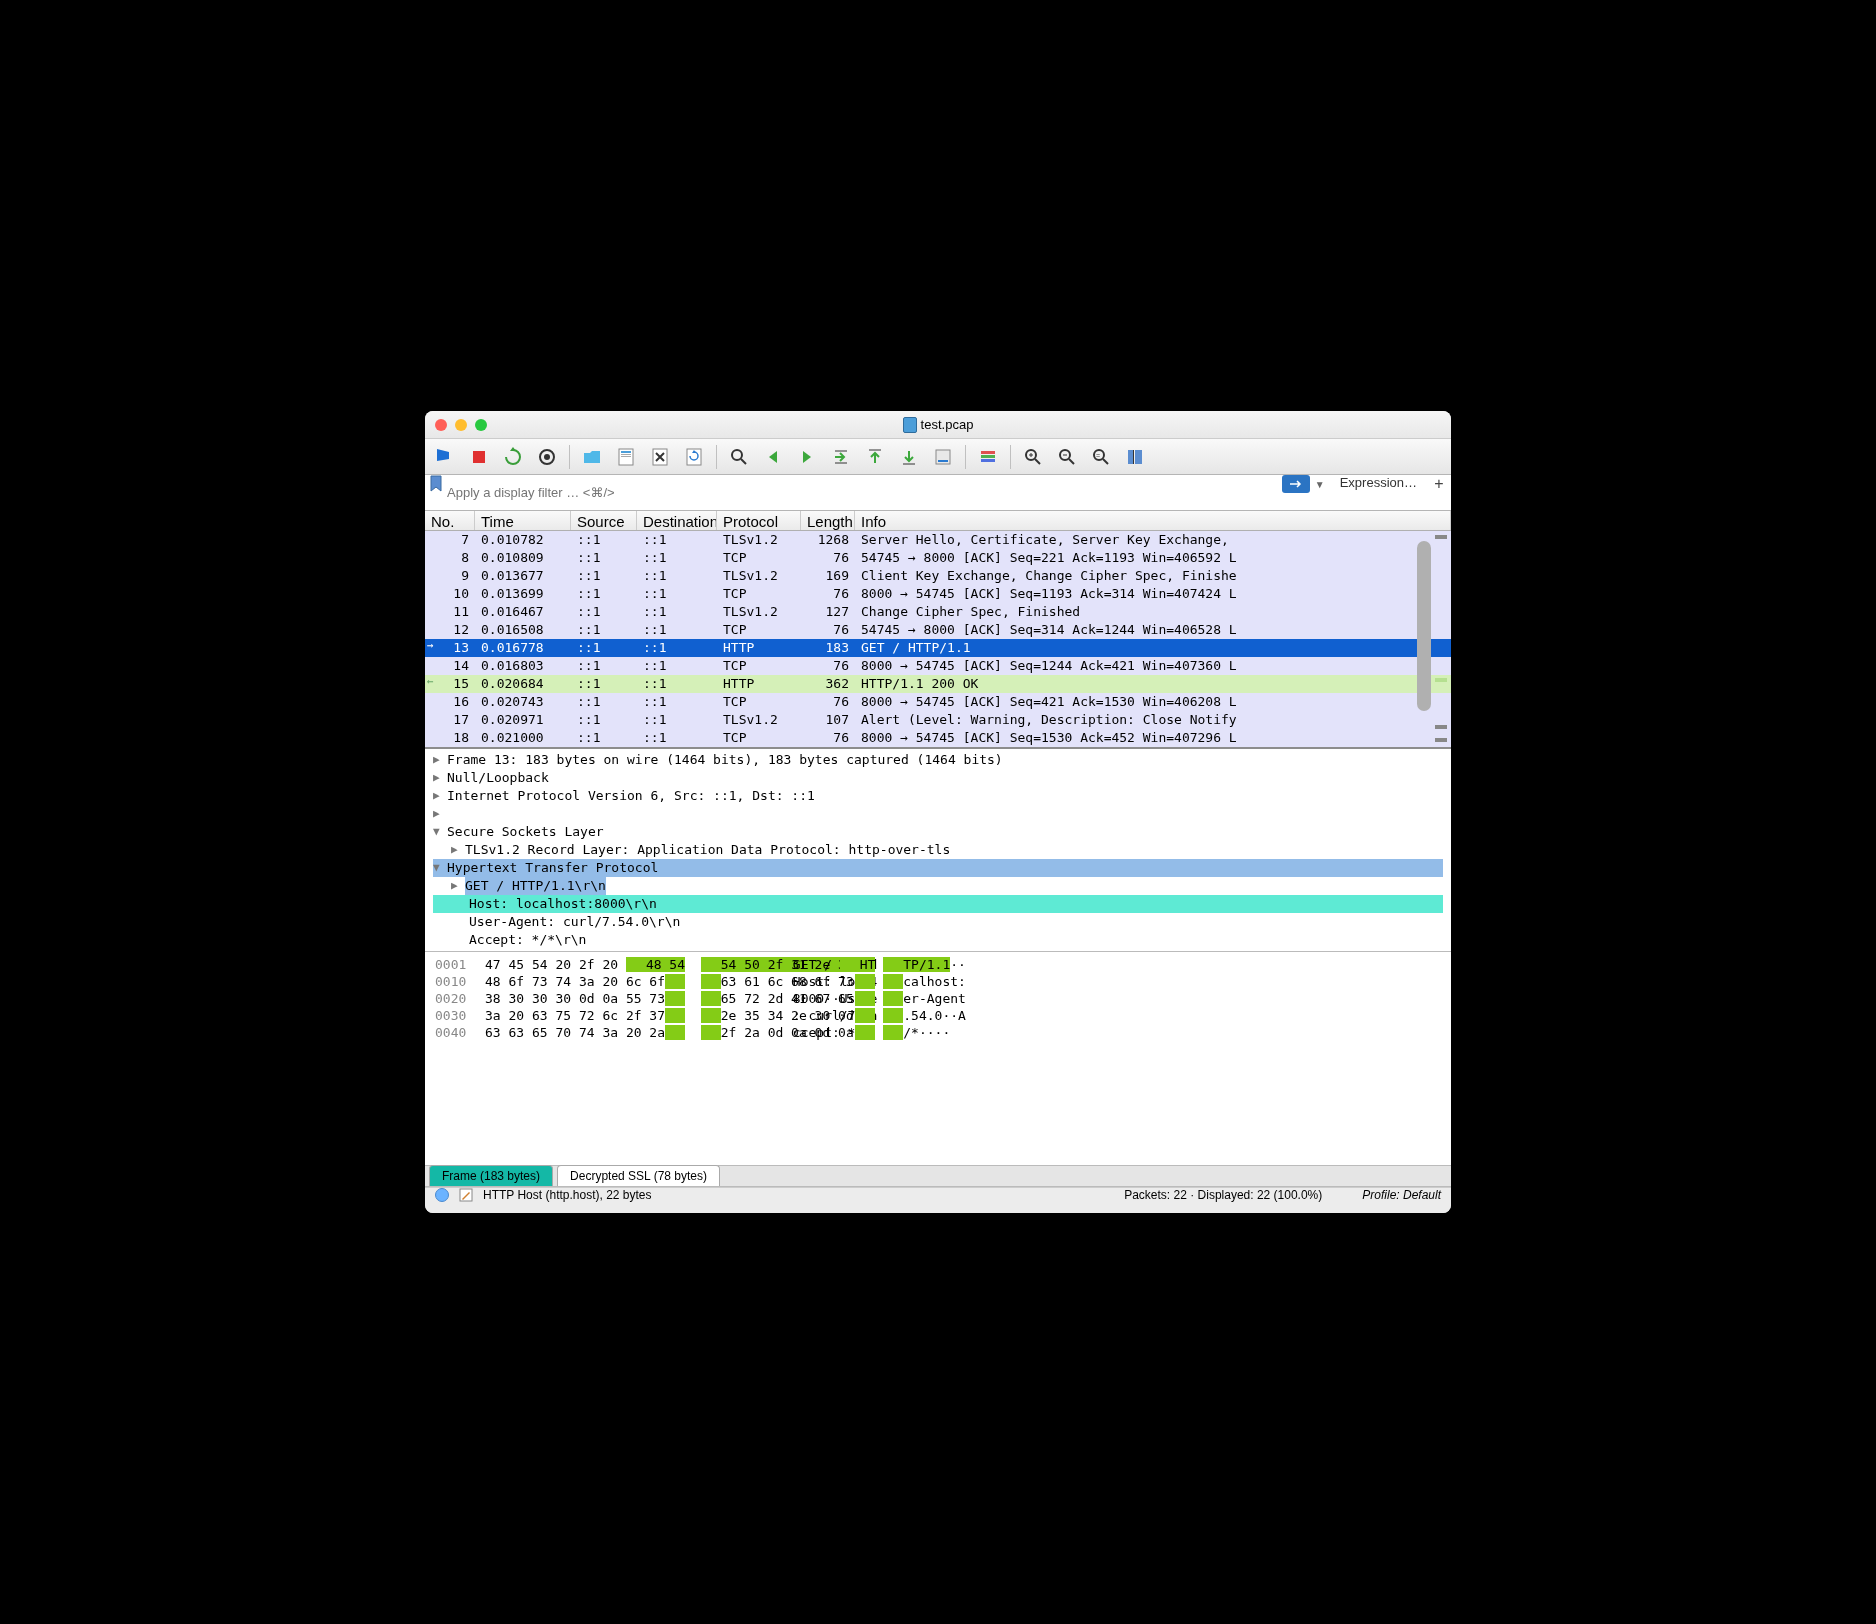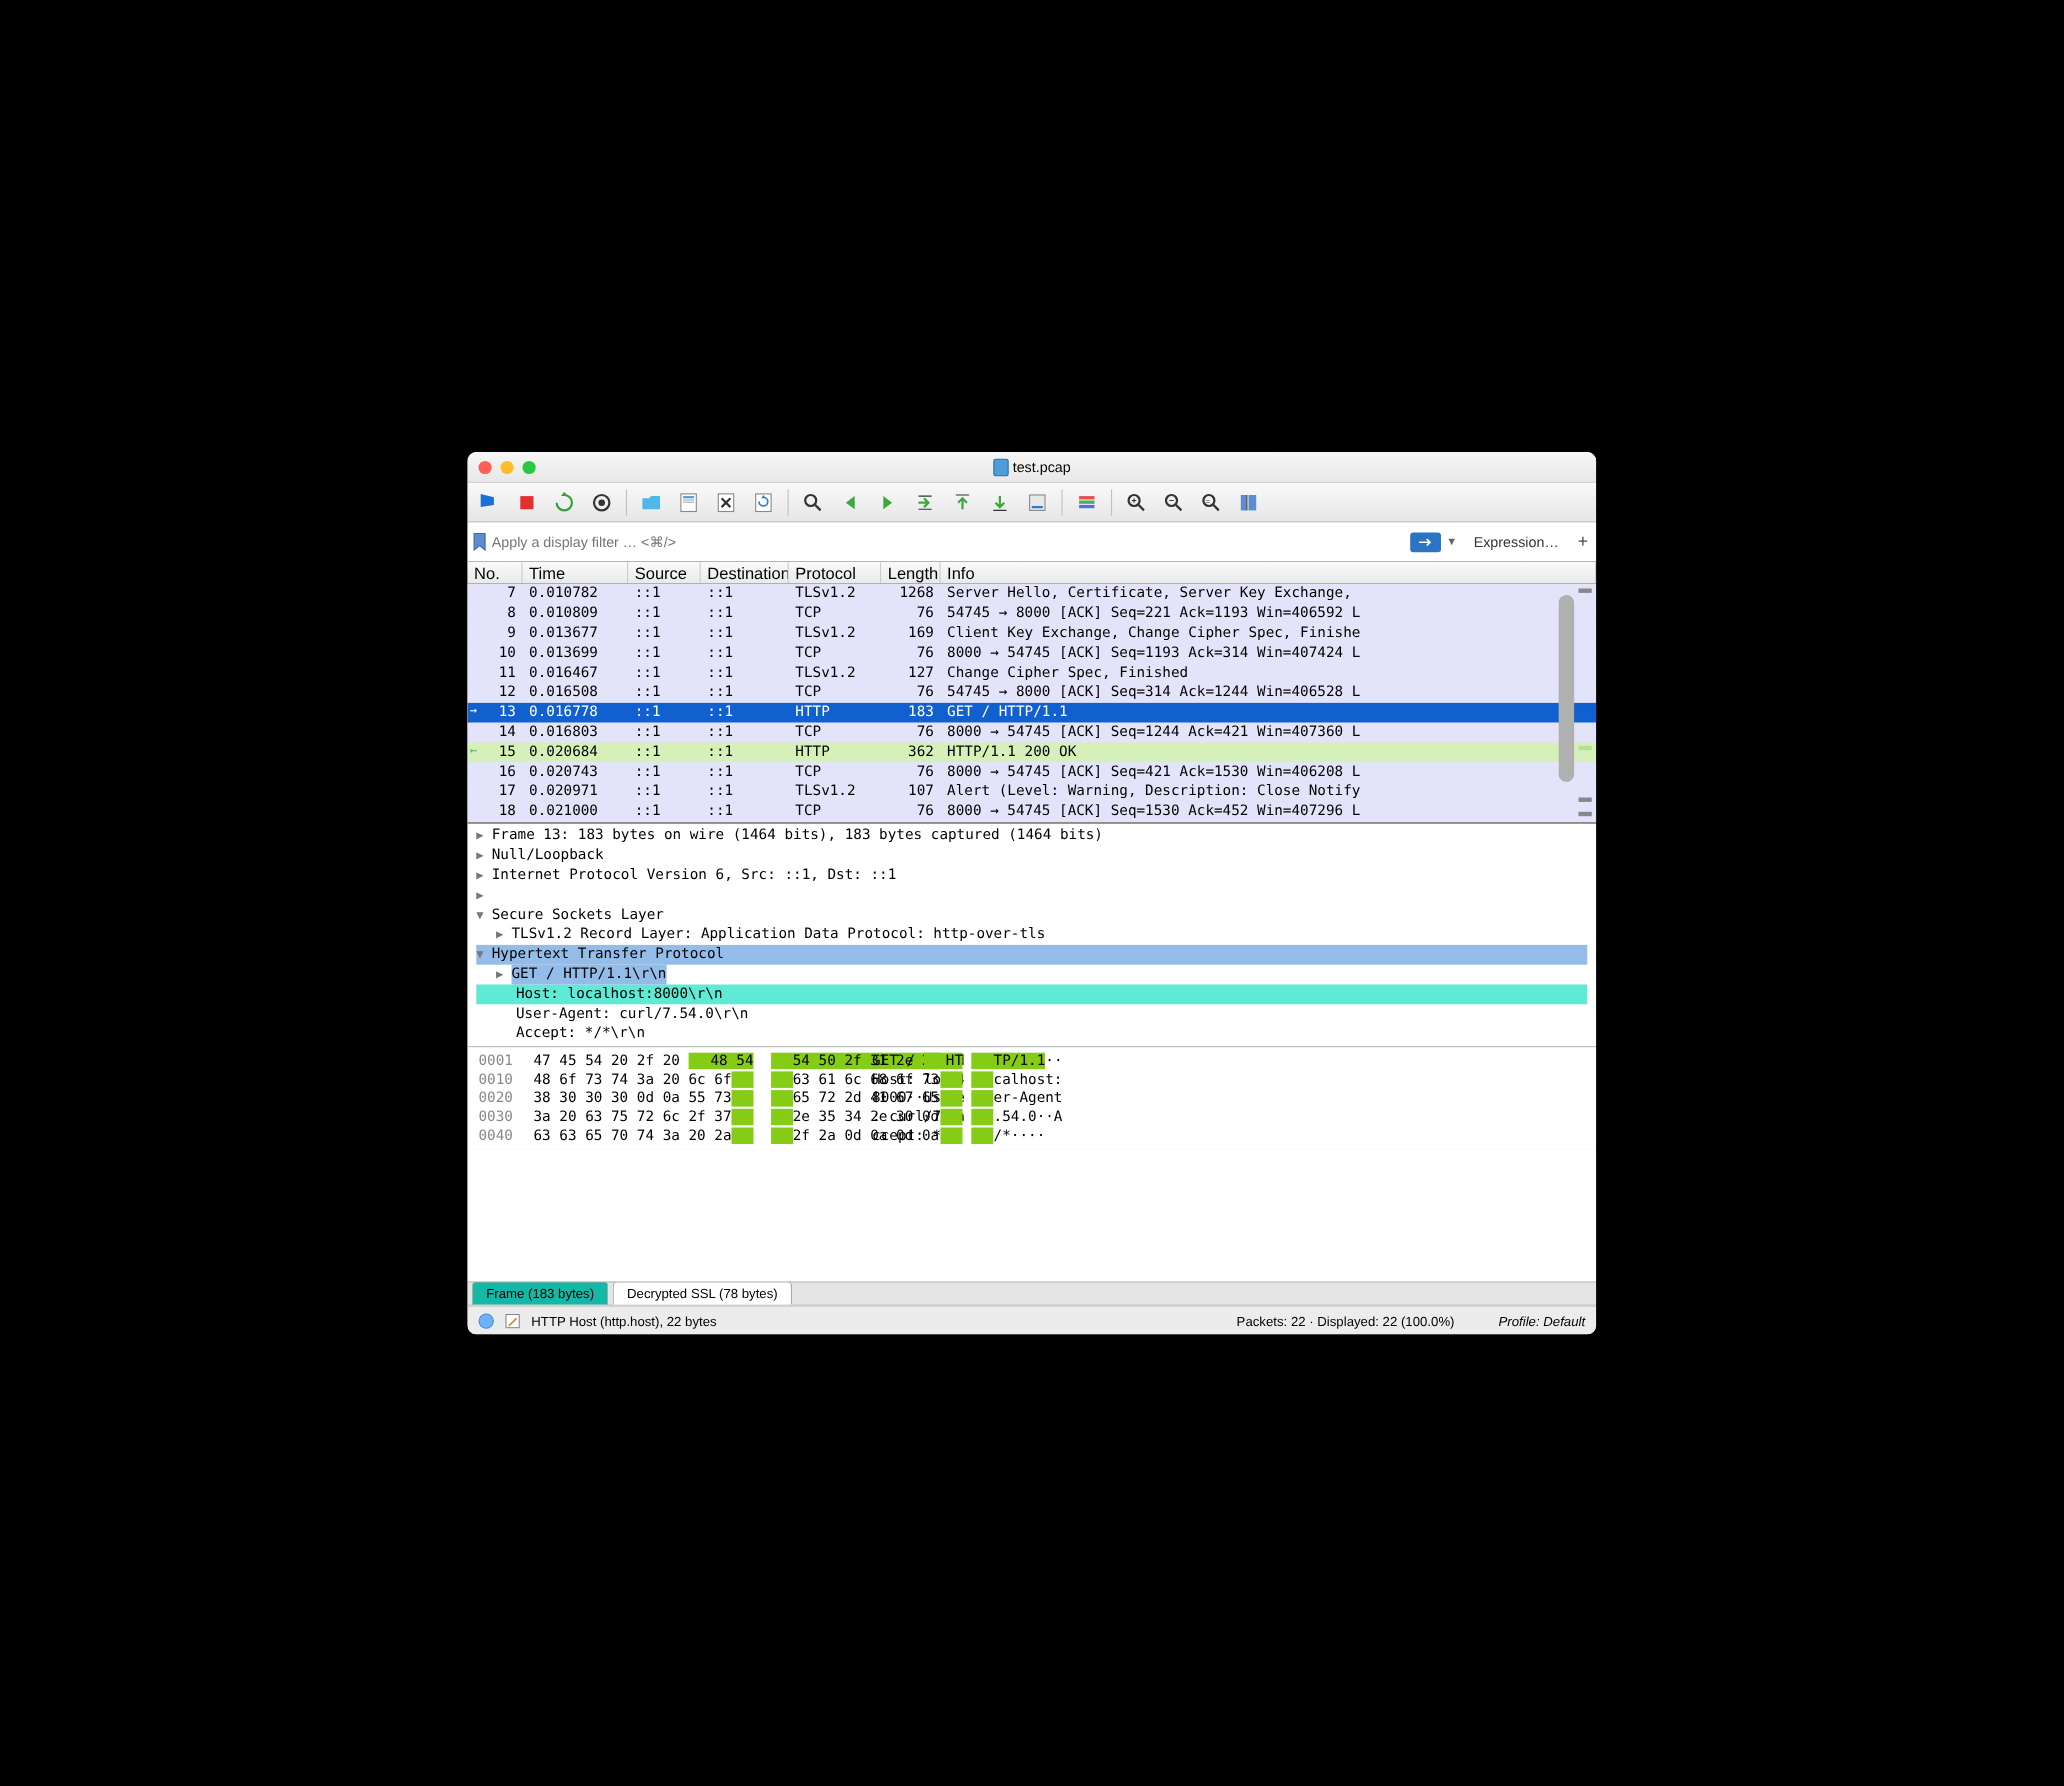--- a/index.html
+++ b/index.html
@@ -8,21 +8,21 @@
 .titlebar { height:28px; background:linear-gradient(#f6f6f6,#e8e8e8); display:flex; align-items:center; padding:0 10px; border-bottom:1px solid #ccc; position:relative;}
 .traffic{display:flex;gap:8px;}
 .dot{width:12px;height:12px;border-radius:50%;}
 .dot.r{background:#ff5f57;} .dot.y{background:#ffbd2e;} .dot.g{background:#28c940;}
 .title{position:absolute; left:0; right:0; text-align:center; font-size:13px; display:flex; align-items:center; justify-content:center; gap:4px;}
 .title .icon{width:14px;height:16px;background:#4c9ed9;border:1px solid #2f6c9c;border-radius:2px;position:relative;}
 .toolbar{height:36px;background:linear-gradient(#f9f9f9,#e6e6e6);display:flex;align-items:center;padding:0 6px;gap:6px;border-bottom:1px solid #b5b5b5;}
 .tbtn{width:28px;height:28px;display:flex;align-items:center;justify-content:center;border:1px solid transparent;border-radius:3px;}
 .tbtn svg{width:20px;height:20px;}
 .tsep{width:1px;height:24px;background:#c0c0c0;margin:0 2px;}
-.filterbar{height:36px;background:#fff;display:flex;align-items:center;padding:0 4px;gap:4px;border-bottom:1px solid #b5b5b5;}
+.filterbar{height:36px;background:#fff;display:flex;padding:0 4px;gap:4px;border-bottom:1px solid #b5b5b5;}
 .bookmark-icon{width:14px;height:18px;}
 .filter-input{flex:1;border:none;outline:none;font-size:13px;color:#999;}
 .apply-btn{width:28px;height:18px;background:#2b74c3;border-radius:3px;display:flex;align-items:center;justify-content:center;}
 .dropdown-arrow{width:12px;height:18px;display:flex;align-items:center;justify-content:center;color:#666;font-size:10px;}
 .expr{padding:0 10px;font-size:13px;color:#333;}
 .addtab{width:16px;font-size:16px;color:#444;text-align:center;}
 .pkt-header{height:20px;background:linear-gradient(#fafafa,#eaeaea);border-bottom:1px solid #b0b0b0;display:flex;font-size:15px;}
 .ph{padding:2px 6px;border-right:1px solid #ccc;white-space:nowrap;overflow:hidden;}
 .pkt-list{background:#e5e5f7;font-family:"Menlo","Monaco","Consolas",monospace;font-size:13px;position:relative;}
 .pkt-row{display:flex;height:18px;line-height:18px;white-space:nowrap;overflow:hidden;}
@@ -47,21 +47,21 @@
 .in1{padding-left:18px;}
 .in2{padding-left:36px;}
 .hex{border-top:1px solid #bbb;background:#fff;padding:4px 10px;font-family:"Menlo","Monaco","Consolas",monospace;font-size:13px;line-height:17px;}
 .hex .addr{color:#888;display:inline-block;width:50px;}
 .hex .hg{display:inline-block;width:300px;white-space:pre;}
 .hex .ascii{display:inline-block;white-space:pre;}
 .hex .hi{background:#84cc16;padding-left:20px;}
 .tabs{height:22px;background:#e5e5e5;border-top:1px solid #bbb;border-bottom:1px solid #bbb;display:flex;align-items:end;}
 .tab{padding:3px 12px;border:1px solid #aaa;border-bottom:none;border-radius:4px 4px 0 0;margin-left:4px;font-size:12px;background:#14b8a6;}
 .tab.active{background:#fff;}
-.statusbar{height:26px;background:#ececec;display:flex;align-items:center;padding:0 10px;gap:10px;font-size:12px;border-top:1px solid #ccc;}
+.statusbar{height:26px;background:#ececec;display:flex;padding:0 10px;gap:10px;font-size:12px;border-top:1px solid #ccc;}
 .status-dot{width:14px;height:14px;border-radius:50%;background:#6bb3ff;border:1px solid #4a8ad0;}
 .status-edit{width:14px;height:14px;}
 .status-right{margin-left:auto;}
 .status-profile{margin-left:30px;font-style:italic;}
 .minimap{position:absolute;right:4px;top:0;width:12px;height:100%;}
 .minimap .mm{position:absolute;left:0;width:100%;height:4px;}
 .mm.sel{background:#1060d0;}
 .mm.grn{background:#b5e090;}
 .mm.gry{background:#888;}
 </style>

